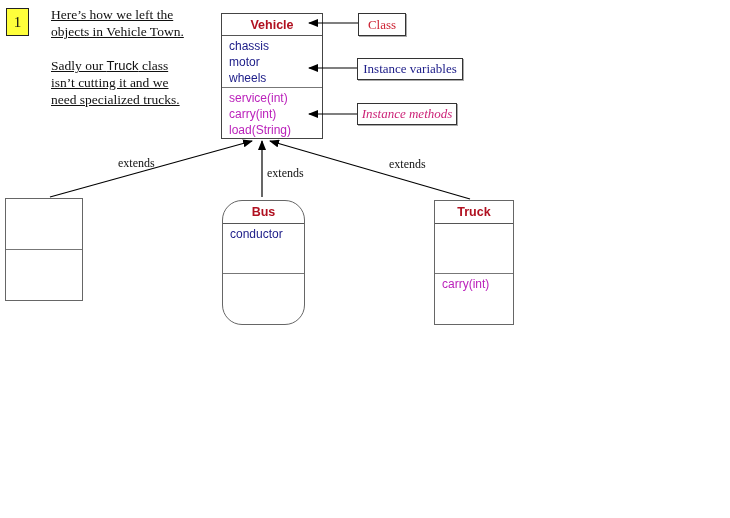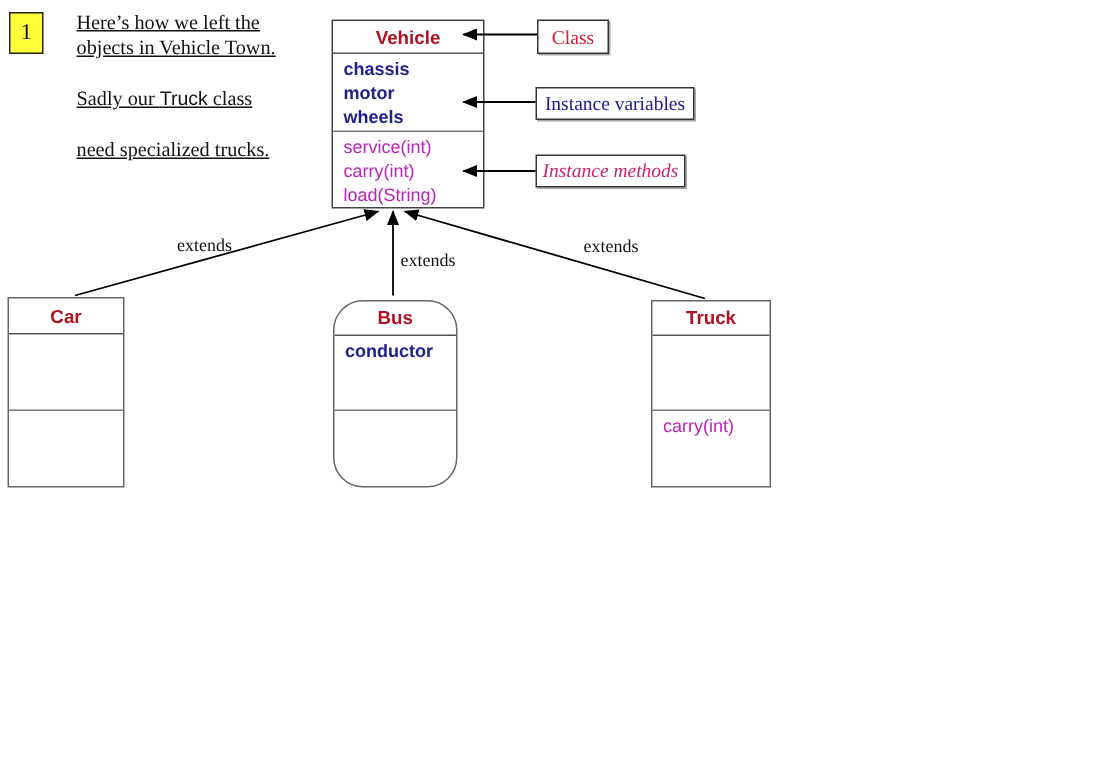--- a/index.html
+++ b/index.html
@@ -55,21 +55,21 @@
     display: flex; align-items: center; justify-content: center;
     font-weight: bold;
     font-size: 12.5px;
     color: var(--class-name, #B01020);
   }
   .class-box .sect {
     box-sizing: border-box;
     padding: 2px 0 0 7px;
     line-height: 16px;
   }
-  .class-box .vars { border-bottom: 1px solid #777; color: var(--variables-text, #20208A); font-weight: bold; }
+  .class-box .vars { border-bottom: 1px solid #777; color: var(--variables-text, #20208A); }
   .class-box .meths { color: var(--methods-text, #BB22BB); }
 
   #vehicle-box { left: 221px; top: 13px;  width: 102px; border-color: #444; }
   #vehicle-box .hdr   { height: 22px; }
   #vehicle-box .vars  { height: 52px; }
   #vehicle-box .meths { height: 50px; }
 
   #car-box   { left: 5px;   top: 198px; width: 78px; }
   #car-box .hdr   { height: 24px; }
   #car-box .vars  { height: 51px; }
@@ -125,41 +125,40 @@
 
 <div class="slide-num">
   <span>1</span>
 </div>
 
 <div class="narration">
   <p class="para1">Here’s how we left the
 objects in Vehicle Town.</p>
   <p class="para2">
     <span>Sadly our </span><span class="sansword">Truck</span><span> class</span><br>
-    <br>
+    <span>isn’t cutting it and we</span><br>
     <span>need specialized trucks.</span>
   </p>
 </div>
 
 <div class="class-box" id="vehicle-box">
   <div class="hdr">Vehicle</div>
   <div class="sect vars">
     <div>chassis</div>
     <div>motor</div>
     <div>wheels</div>
   </div>
   <div class="sect meths">
     <div>service(int)</div>
     <div>carry(int)</div>
     <div>load(String)</div>
   </div>
 </div>
 
 <div class="class-box" id="car-box">
-  <div class="hdr">Car</div>
   <div class="sect vars"></div>
   <div class="sect meths"></div>
 </div>
 
 <div class="class-box" id="bus-box">
   <div class="hdr">Bus</div>
   <div class="sect vars">
     <div>conductor</div>
   </div>
   <div class="sect meths"></div>

